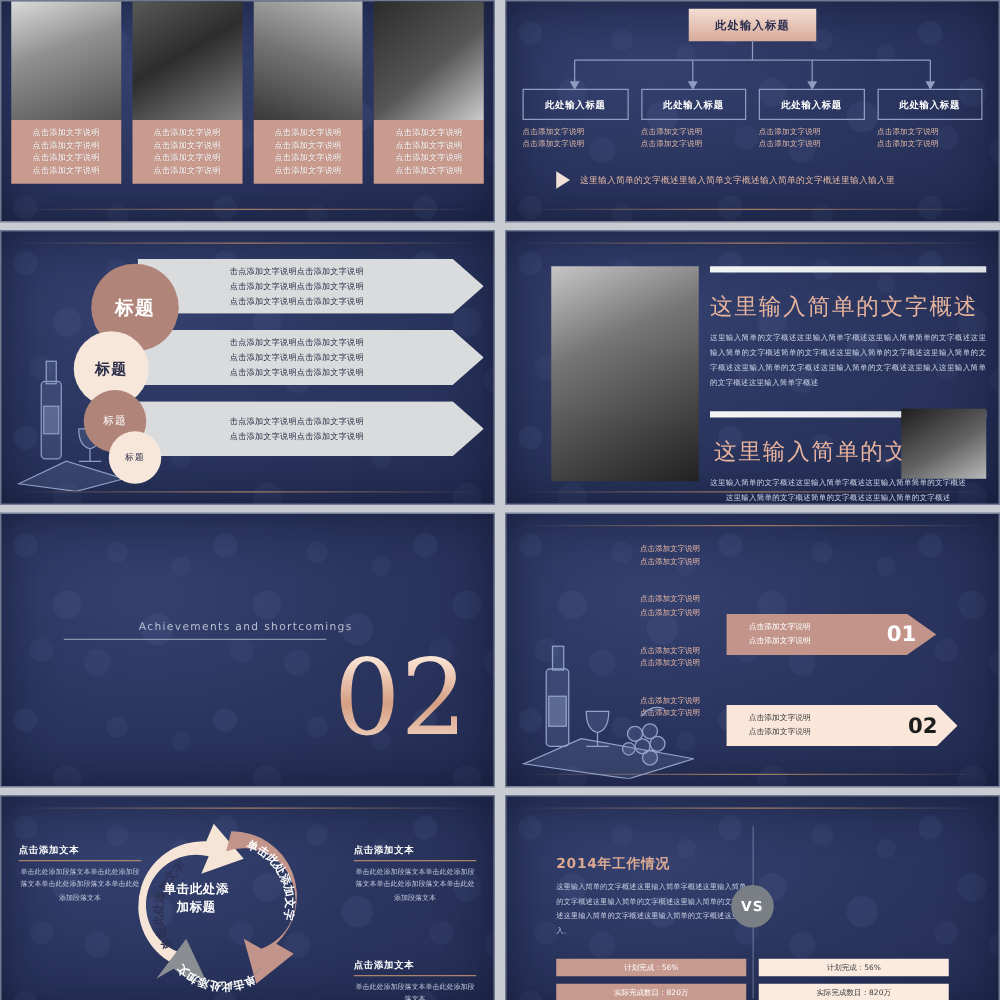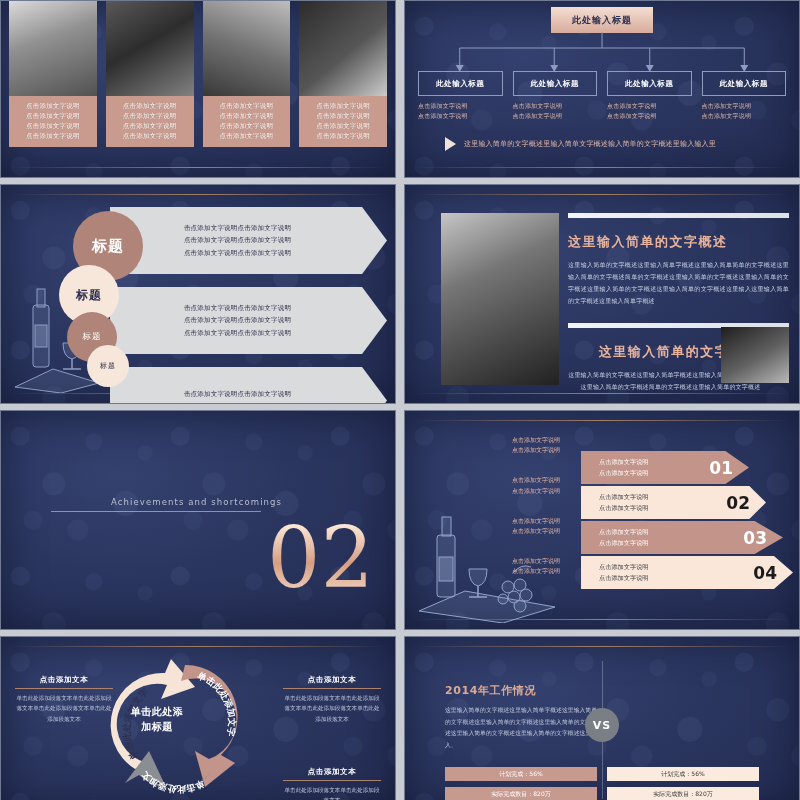--- a/index.html
+++ b/index.html
@@ -75,21 +75,21 @@
   .tlines{ margin-top:5px; }
   .tlines div{ font-size:6px; color:#e0b9a9; line-height:1.6; letter-spacing:.2px; }
   .foot-note{ position:absolute; bottom:26px; left:40px; right:20px;
               display:flex; align-items:center; gap:8px; }
   .tri{ width:0;height:0;border-left:11px solid #f0e2d8;
         border-top:7px solid transparent;border-bottom:7px solid transparent; }
   .foot-note span{ font-size:7px; color:#e3b8a7; letter-spacing:.2px; }
 
   
   .ch-wrap{ position:absolute; right:8px; top:22px; width:277px; }
-  .chev{ position:relative; height:67px; margin-bottom:13px;
+  .chev{ position:relative; height:44px; margin-bottom:13px;
          background:#d9dbdd;
          clip-path:polygon(0 0,91% 0,100% 50%,91% 100%,0 100%);
          display:flex; flex-direction:column; justify-content:center;
          align-items:center; padding-right:22px; }
   .chev div{ font-size:6.5px; color:#2a2c46; line-height:1.85; letter-spacing:.2px; }
   .circ{ position:absolute; border-radius:50%; display:flex; align-items:center;
          justify-content:center; }
   .c1{ width:70px;height:70px; left:72px; top:26px; background:#b08478; }
   .c1 span{ font-size:15px; font-weight:bold; color:#fff; letter-spacing:1px; }
   .c2{ width:60px;height:60px; left:58px; top:80px; background:#f7e6da; }
@@ -102,21 +102,21 @@
 
   
   .s4-photo{ position:absolute; left:36px; top:28px; width:118px; height:172px;
     background:linear-gradient(155deg,#c3c6ca 0%,#72767c 35%,#1f2126 100%);
     filter:grayscale(1); }
   .s4-small{ position:absolute; right:10px; bottom:20px; width:68px; height:56px;
     background:linear-gradient(150deg,#1c1e22 0%,#5e6268 55%,#b6b9bd 100%);
     filter:grayscale(1); }
   .s4-right{ position:absolute; left:163px; right:10px; top:28px; }
   .barline{ height:5px; background:linear-gradient(90deg,#f2f4f6,#dde0e4); margin-bottom:15px;}
-  .h-ttl{ font-size:13px; font-weight:bold; color:#e8b39c; letter-spacing:1.5px;
+  .h-ttl{ font-size:18px; font-weight:normal; color:#e8b39c; letter-spacing:1.5px;
           margin-bottom:8px; }
   .body-p{ font-size:6px; color:#ccd4e6; line-height:2.0; text-align:justify;
            letter-spacing:.2px; }
   .body-c{ text-align:center; }
 
   
   .sec{ position:absolute; left:50px; top:70px; width:300px; }
   .sec-en{ font-size:8.5px; color:#b9bfd2; letter-spacing:1.1px; padding-left:60px;
            margin-bottom:4px;margin-top:16px; }
   .sec-hr{ height:1px; background:rgba(215,220,235,.55); width:210px; margin-bottom:6px;}
@@ -131,37 +131,37 @@
             -webkit-background-clip:text; background-clip:text; color:transparent;
             line-height:.95; }
 
   
   .s6-left{ position:absolute; left:60px; top:24px; width:95px; }
   .s6-left .grp{ margin-bottom:20px; text-align:right; }
   .s6-left .grp div{ font-size:6px; color:#e3b5a4; line-height:1.7; }
   .s6-bottle{ position:absolute; left:8px; bottom:6px; width:150px; height:112px; opacity:.9; }
   .s6-right{ position:absolute; left:176px; top:40px; width:212px; }
   .bnr{ position:relative; height:33px; display:flex; align-items:center;
-        margin-bottom:2px; }
+        margin-bottom:2px;margin-top:40px; }
   .bnr .txt{ flex:1; padding-left:18px; }
   .bnr .txt div{ font-size:6.2px; line-height:1.65; }
   .bnr .num{ font-size:17px; font-weight:bold; padding-right:16px; }
   .bnr.odd{ background:#c2948a; clip-path:polygon(0 0,86% 0,100% 50%,86% 100%,0 100%); }
   .bnr.even{ background:#fae7da; clip-path:polygon(0 0,91% 0,100% 50%,91% 100%,0 100%); }
   .bnr.odd .txt div{ color:#fff; } .bnr.odd .num{ color:#fff; }
   .bnr.even .txt div{ color:#3a3a3a; } .bnr.even .num{ color:#1c1c1c; }
   .b1{ width:168px; } .b2{ width:185px; } .b3{ width:202px; } .b4{ width:212px; }
 
   
   .cyc{ position:absolute; left:98px; top:14px; width:160px; height:160px; }
   .cyc-ttl{ position:absolute; left:128px; top:68px; width:56px; text-align:center;
             font-size:10px; font-weight:bold; color:#fff; line-height:1.45;
             letter-spacing:.5px; }
   .side{ position:absolute; width:98px; }
-  .side h4{ font-size:7.5px; font-weight:bold; color:#fff; text-align:center;
+  .side h4{ font-size:7.5px; font-weight:bold; color:#fff; 
             letter-spacing:.6px; padding-bottom:3px;
             border-bottom:1px solid rgba(185,140,112,.9); margin-bottom:4px;}
   .side p{ font-size:5.6px; color:#c2cade; line-height:1.85; text-align:center; }
   .sL{ left:14px; top:38px; } .sR{ right:14px; top:38px; }
   .sB{ right:14px; top:130px; }
 
   
   .vs-divider{ position:absolute; left:50%; top:24px; bottom:10px; width:1px;
                background:rgba(190,200,220,.35); }
   .vs-circle{ position:absolute; left:50%; top:88px; transform:translate(-50%,-50%);

